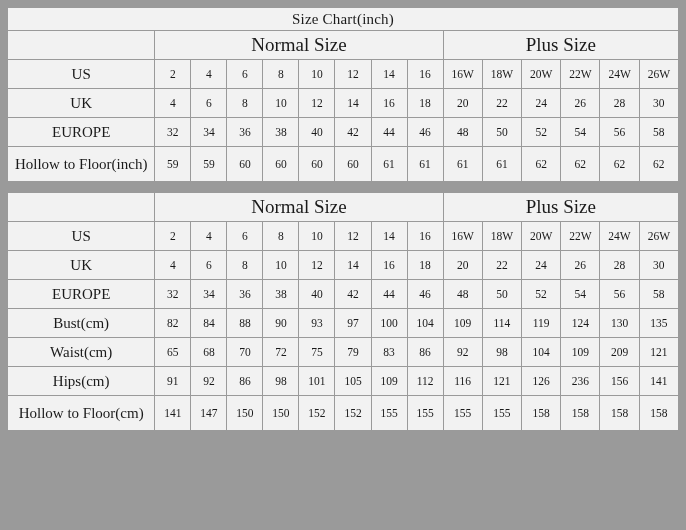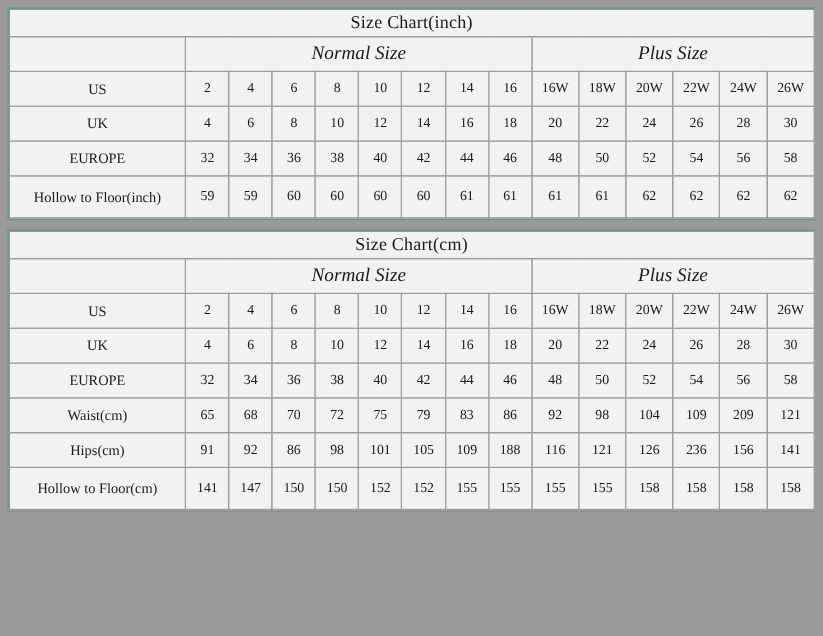--- a/index.html
+++ b/index.html
@@ -16,21 +16,21 @@
   .page {
     width: 686px;
     height: 530px;
     box-sizing: border-box;
     padding: 6px 6px;
     display: flex;
     flex-direction: column;
     gap: 8px;
   }
   .chart-block {
-    background: #0f766e;
+    background: #84cc16;
     border: 1px solid #9a9a9a;
     box-sizing: border-box;
   }
   table {
     border-collapse: collapse;
     width: 100%;
     table-layout: fixed;
   }
   td, th {
     border: 1px solid #9a9a9a;
@@ -40,26 +40,25 @@
     background: #f2f2f2;
     color: #1a1a1a;
     padding: 0;
   }
   .title-cell {
     font-size: 15px;
     height: 22px;
     letter-spacing: 0.2px;
   }
   .section-cell {
-    font-size: 16px;
+    font-size: 19px;
     height: 22px;
-    font-style: italic;
   }
   .rowlabel {
-    font-size: 12px;
+    font-size: 15px;
     height: 28px;
     padding: 0 4px;
     white-space: nowrap;
   }
   .cell {
     font-size: 11.5px;
     height: 28px;
   }
   .col-label { width: 139px; }
   .col-n { width: 34px; }
@@ -192,23 +191,20 @@
           <col class="col-n">
         <col class="col-p">
           <col class="col-p">
           <col class="col-p">
           <col class="col-p">
         <col class="col-p">
           <col class="col-p">
       </colgroup>
       <tbody>
         <tr>
-          <td class="title-cell" colspan="15">Size Chart(cm)</td>
-        </tr>
-        <tr>
           <td class="cell"></td>
           <td class="section-cell" colspan="8">Normal Size</td>
           <td class="section-cell" colspan="6">Plus Size</td>
         </tr>
 
         <tr>
           <td class="rowlabel">US</td>
           <td class="cell">2</td>
           <td class="cell">4</td>
           <td class="cell">6</td>
@@ -254,20 +250,37 @@
           <td class="cell">44</td>
           <td class="cell">46</td>
           <td class="cell">48</td>
           <td class="cell">50</td>
           <td class="cell">52</td>
           <td class="cell">54</td>
           <td class="cell">56</td>
           <td class="cell">58</td>
         </tr>
 
+        <tr>
+          <td class="rowlabel">Bust(cm)</td>
+          <td class="cell">82</td>
+          <td class="cell">84</td>
+          <td class="cell">88</td>
+          <td class="cell">90</td>
+          <td class="cell">93</td>
+          <td class="cell">97</td>
+          <td class="cell">100</td>
+          <td class="cell">104</td>
+          <td class="cell">109</td>
+          <td class="cell">114</td>
+          <td class="cell">119</td>
+          <td class="cell">124</td>
+          <td class="cell">130</td>
+          <td class="cell">135</td>
+        </tr>
 
         <tr>
           <td class="rowlabel">Waist(cm)</td>
           <td class="cell">65</td>
           <td class="cell">68</td>
           <td class="cell">70</td>
           <td class="cell">72</td>
           <td class="cell">75</td>
           <td class="cell">79</td>
           <td class="cell">83</td>
@@ -282,21 +295,21 @@
 
         <tr>
           <td class="rowlabel">Hips(cm)</td>
           <td class="cell">91</td>
           <td class="cell">92</td>
           <td class="cell">86</td>
           <td class="cell">98</td>
           <td class="cell">101</td>
           <td class="cell">105</td>
           <td class="cell">109</td>
-          <td class="cell">188</td>
+          <td class="cell">112</td>
           <td class="cell">116</td>
           <td class="cell">121</td>
           <td class="cell">126</td>
           <td class="cell">236</td>
           <td class="cell">156</td>
           <td class="cell">141</td>
         </tr>
 
         <tr class="tall">
           <td class="rowlabel">Hollow to Floor(cm)</td>

